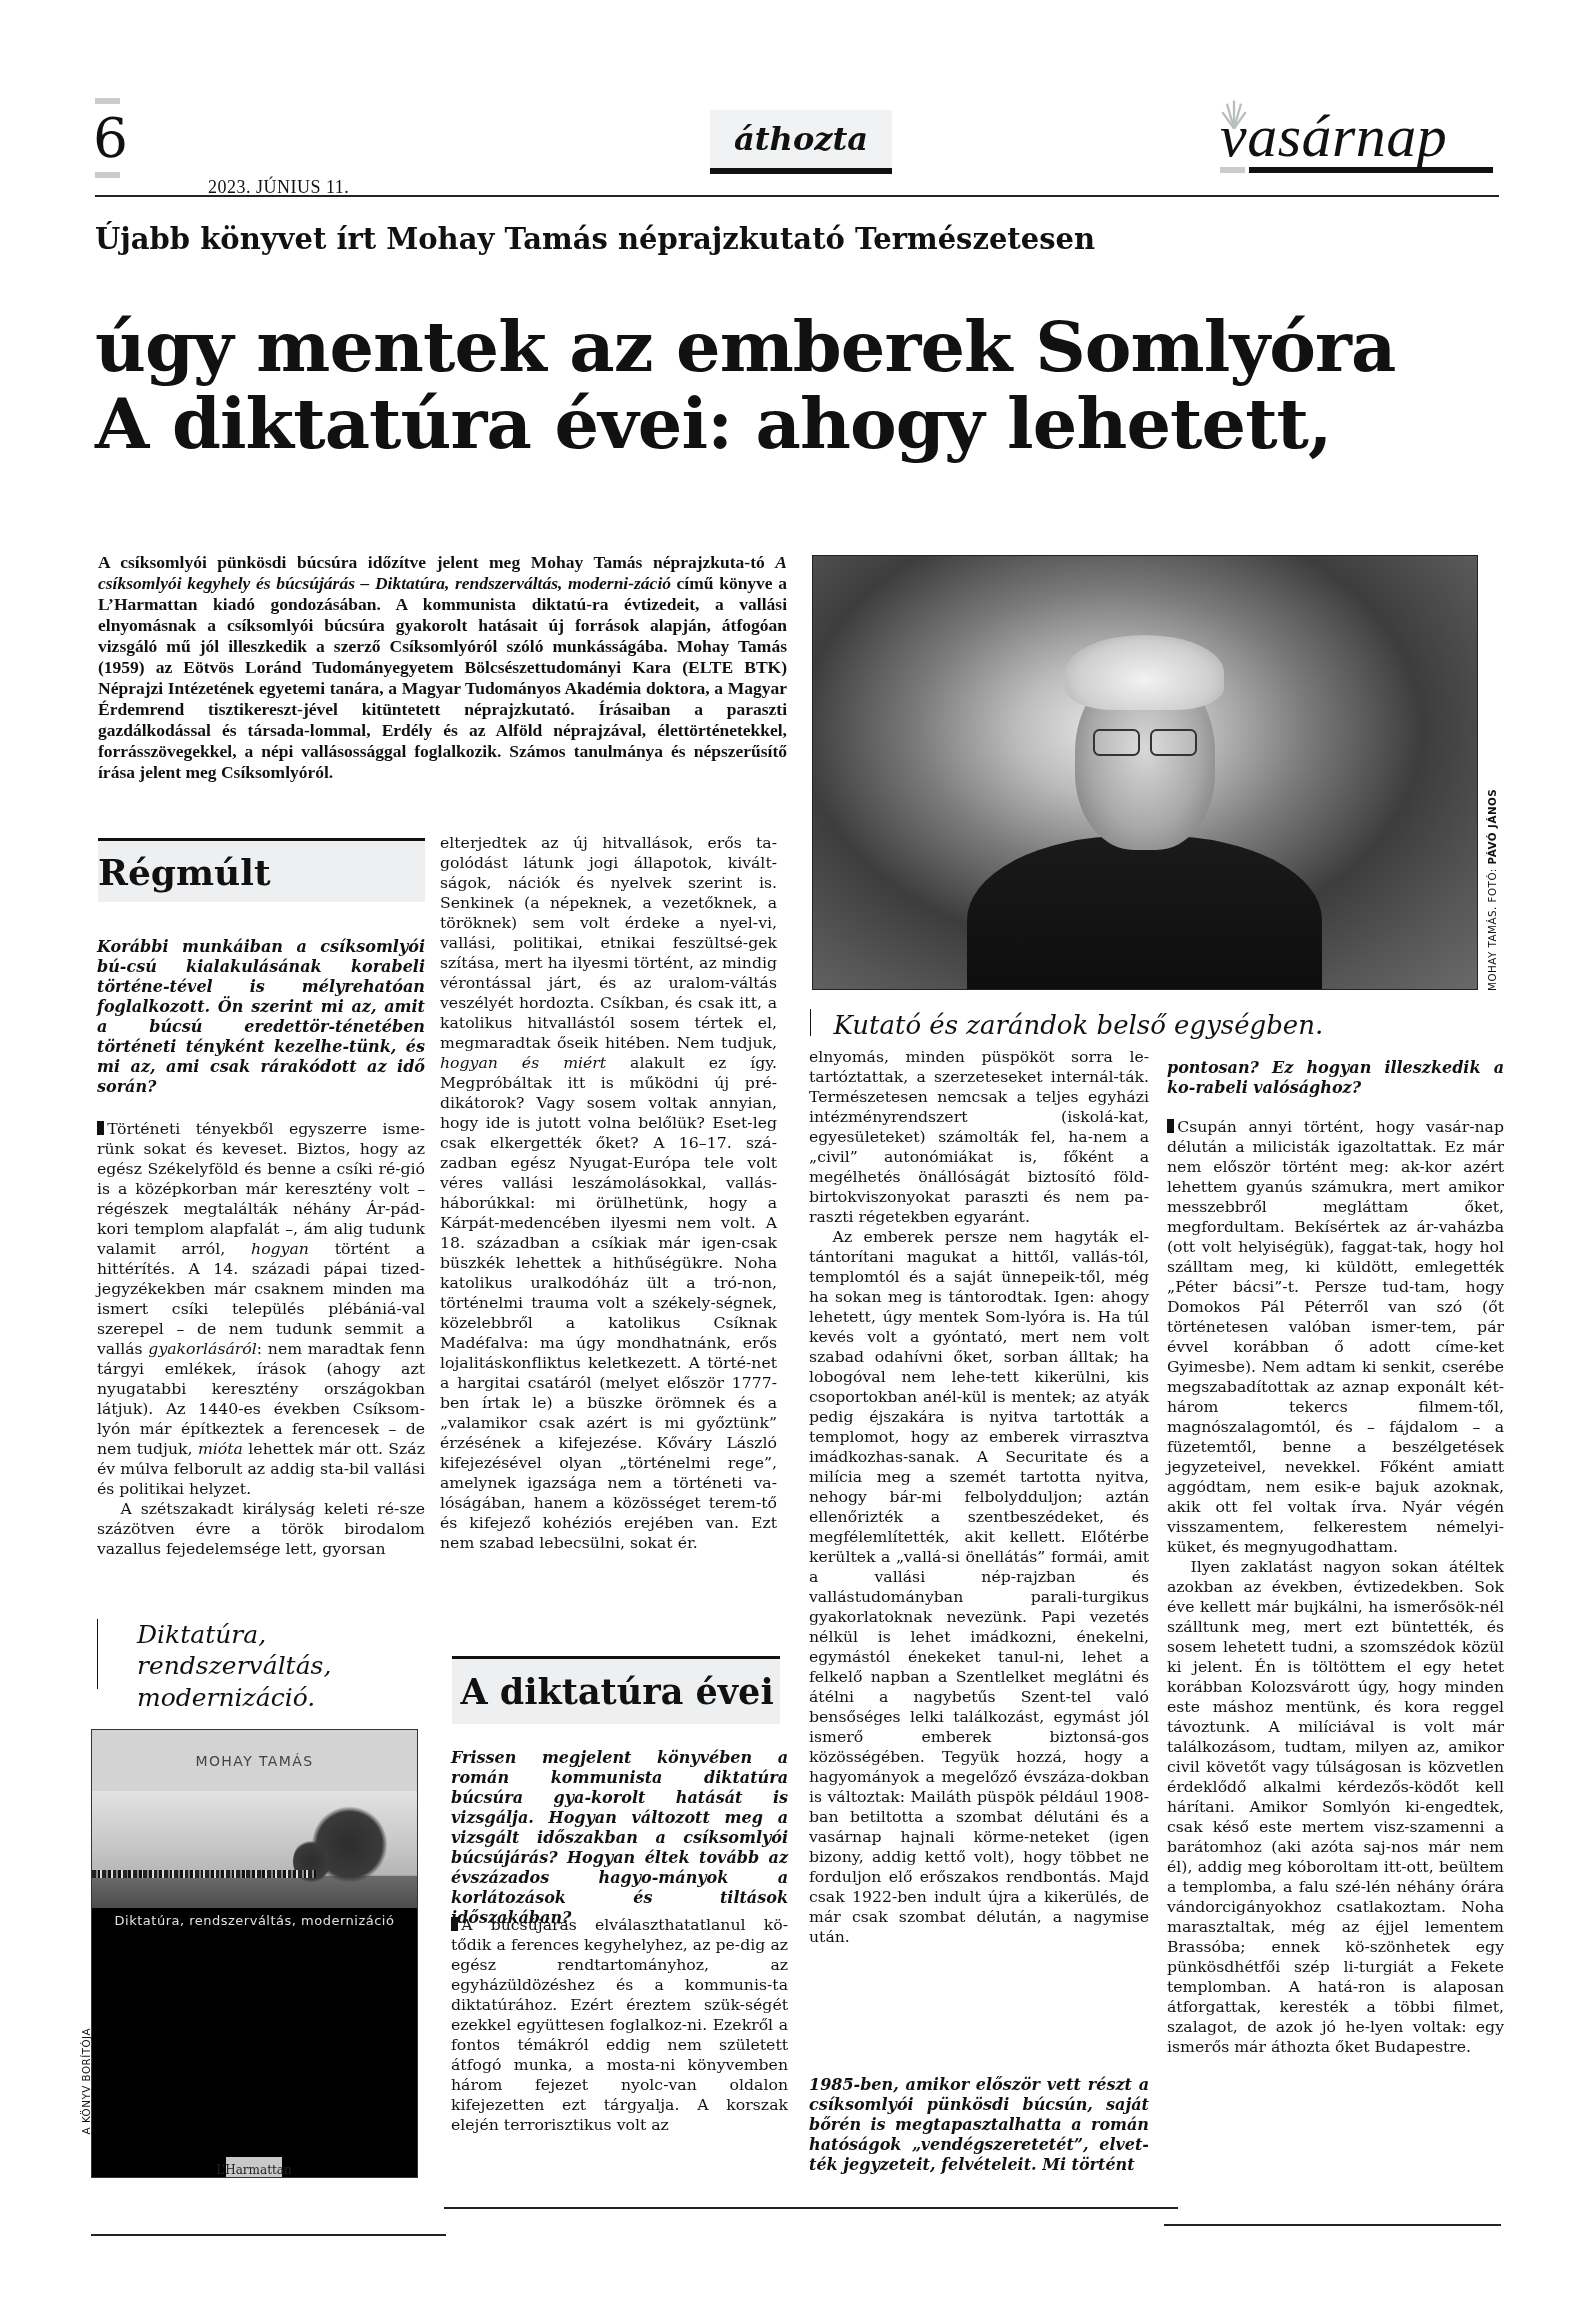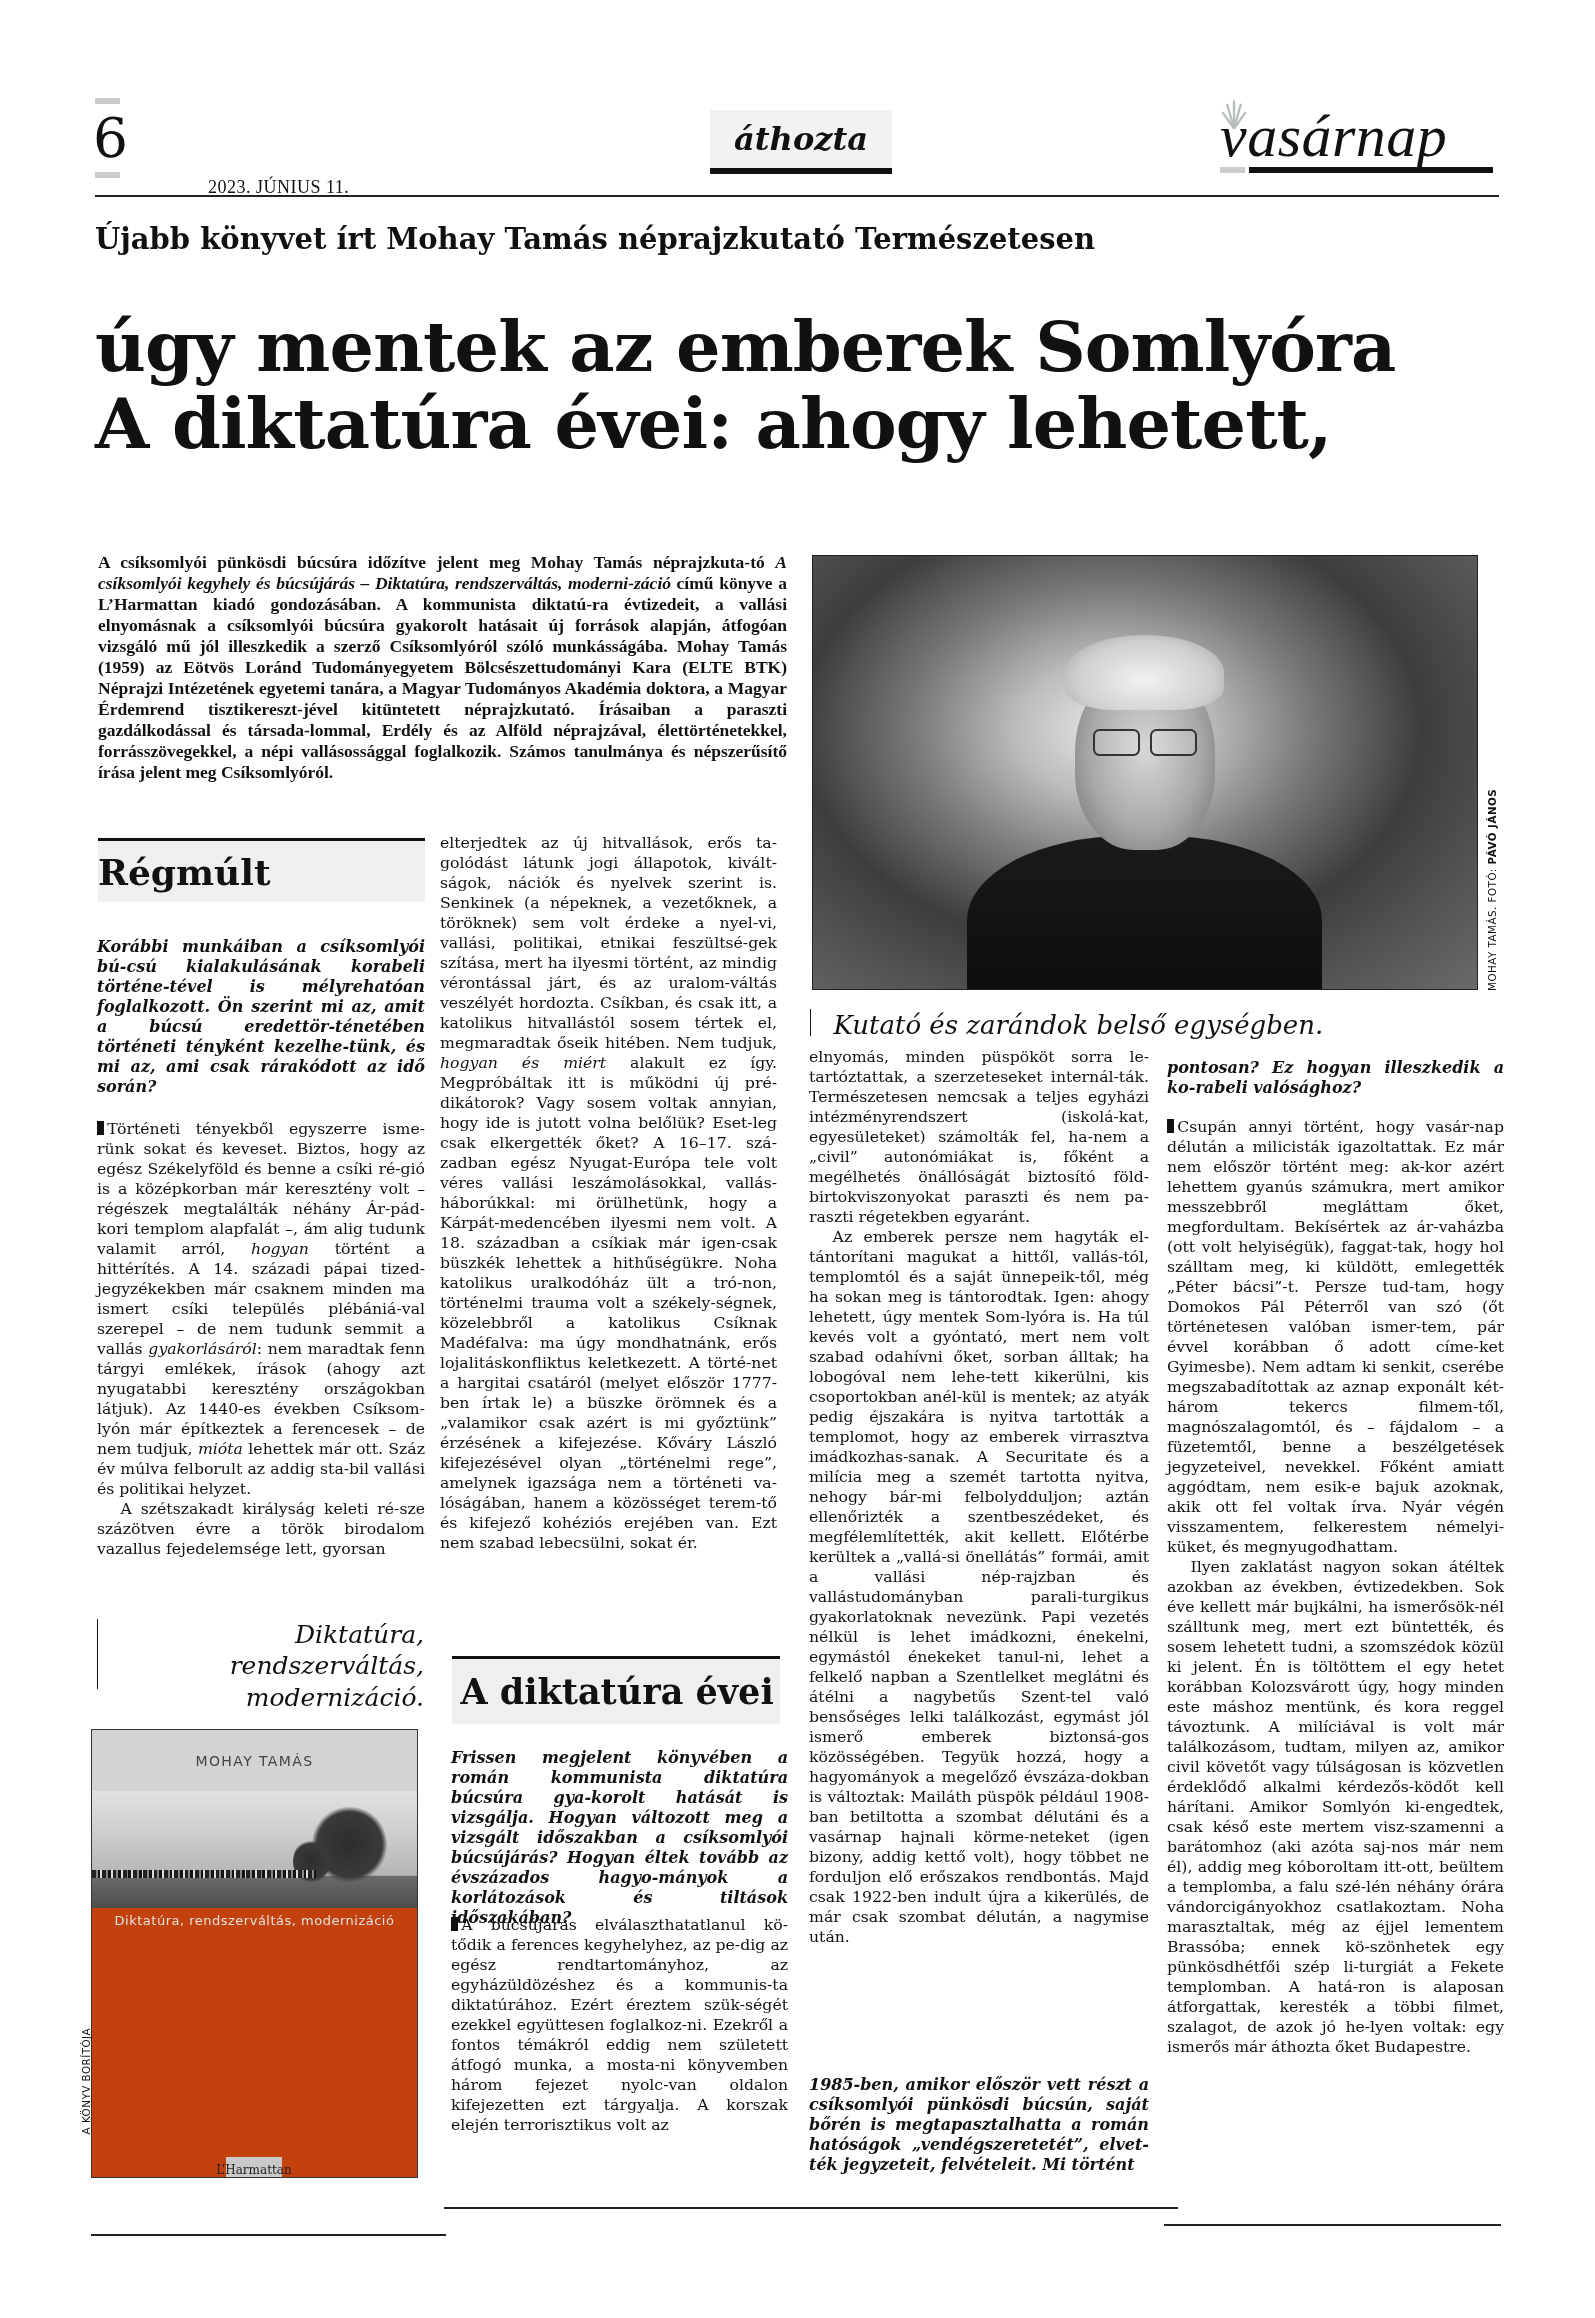--- a/index.html
+++ b/index.html
@@ -41,21 +41,21 @@
   
   .portrait { background: radial-gradient(ellipse at 45% 40%, #e8e8e8 0%, #bdbdbd 18%, #7a7a7a 38%, #3d3d3d 60%, #555 80%, #6a6a6a 100%); border: 0.9px solid #222; overflow: hidden; }
   .face { background: radial-gradient(ellipse at 50% 45%, #d8d8d8 0%, #a9a9a9 55%, #6e6e6e 100%); border-radius: 46% 46% 42% 42%; }
   .hair { background: radial-gradient(ellipse at 50% 60%, #f2f2f2 0%, #cfcfcf 60%, #9a9a9a 100%); border-radius: 50% 50% 30% 30%; }
   .sweater { background: linear-gradient(#1a1a1a, #0b0b0b); border-radius: 45% 45% 0 0; }
   .glasses { border: 2.3px solid #333; border-radius: 6.5px; background: rgba(255,255,255,0.15); }
   .credit { font-family: "DejaVu Sans", sans-serif; font-size: 10.3px; letter-spacing: 0.5px; writing-mode: vertical-rl; transform: rotate(180deg); white-space: nowrap; }
   .credit b { font-weight: bold; }
 
   
-  .cover { border: 1.4px solid #333; background: #c2410c; overflow: hidden; }
+  .cover { border: 1.4px solid #333; background: #000000; overflow: hidden; }
   .cover-top { background: #d3d3d3; display: flex; align-items: center; justify-content: center; }
   .cover-author { font-family: "DejaVu Sans", sans-serif; font-size: 14px; color: #444; letter-spacing: 1.4px; }
   .cover-photo { background: linear-gradient(#e2e2e2 0%, #c8c8c8 45%, #b5b5b5 72%, #6a6a6a 73%, #4d4d4d 100%); position: relative; }
   .cover-title { font-family: "DejaVu Sans", sans-serif; font-size: 26px; color: #f1f1f1; text-align: center; line-height: 1.15; }
   .cover-sub { font-family: "DejaVu Sans", sans-serif; font-size: 13px; color: #e0e0e0; text-align: center; letter-spacing: 0.5px; }
   .cover-logo { background: #c9c9c9; display: flex; align-items: center; justify-content: center; }
   .cover-logo span { font-family: "DejaVu Serif", serif; font-size: 12px; color: #222; }
   .cover-credit { font-family: "DejaVu Sans", sans-serif; font-size: 10.3px; writing-mode: vertical-rl; transform: rotate(180deg); white-space: nowrap; letter-spacing: 0.5px; }
   .tree { background: radial-gradient(circle, #2d2d2d 0%, #3a3a3a 60%, transparent 70%); border-radius: 50%; }
   .crowd { background: repeating-linear-gradient(90deg, #222 0 3.7px, #888 3.7px 5.6px, #111 5.6px 8.4px, #ddd 8.4px 10.3px); }
@@ -114,21 +114,21 @@
 </div>
 
 <div class="abs subhead-box" style="left:98px; top:838px; width:327px; height:64px; padding-left:0;">
   <span class="subhead">Régmúlt</span>
 </div>
 <div class="abs q" style="left:97px; top:937px; width:328px;">Korábbi munkáiban a csíksomlyói bú-csú kialakulásának korabeli történe-tével is mélyrehatóan foglalkozott. Ön szerint mi az, amit a búcsú eredettör-ténetében történeti tényként kezelhe-tünk, és mi az, ami csak rárakódott az idő során?</div>
 <div class="abs body-col" style="left:97px; top:1119px; width:328px;">
   <p><span class="square"></span><span>Történeti tényekből egyszerre isme-rünk sokat és keveset. Biztos, hogy az egész Székelyföld és benne a csíki ré-gió is a középkorban már keresztény volt – régészek megtalálták néhány Ár-pád-kori templom alapfalát –, ám alig tudunk valamit arról, </span><i>hogyan</i><span> történt a hittérítés. A 14. századi pápai tized-jegyzékekben már csaknem minden ma ismert csíki település plébániá-val szerepel – de nem tudunk semmit a vallás </span><i>gyakorlásáról</i><span>: nem maradtak fenn tárgyi emlékek, írások (ahogy azt nyugatabbi keresztény országokban látjuk). Az 1440-es években Csíksom-lyón már építkeztek a ferencesek – de nem tudjuk, </span><i>mióta</i><span> lehettek már ott. Száz év múlva felborult az addig sta-bil vallási és politikai helyzet.</span></p>
   <p class="indent">A szétszakadt királyság keleti ré-sze százötven évre a török birodalom vazallus fejedelemsége lett, gyorsan</p>
 </div>
-<div class="abs pullquote" style="left:97px; top:1619px; width:327px; height:70px; padding-left:16px;text-align:right;">
+<div class="abs pullquote" style="left:97px; top:1619px; width:327px; height:70px; padding-left:39px;">
   <div class="pullquote-text">Diktatúra, rendszerváltás, modernizáció.</div>
 </div>
 
 <div class="abs cover" style="left:91px; top:1729px; width:327px; height:449px;">
   <div class="cover-top" style="height:61px;">
     <span class="cover-author">MOHAY TAMÁS</span>
   </div>
   <div class="cover-photo" style="height:117px;">
     <div class="abs tree" style="left:220px; top:14px; width:75px; height:79px;"></div>
     <div class="abs tree" style="left:201px; top:47px; width:37px; height:47px;"></div>

